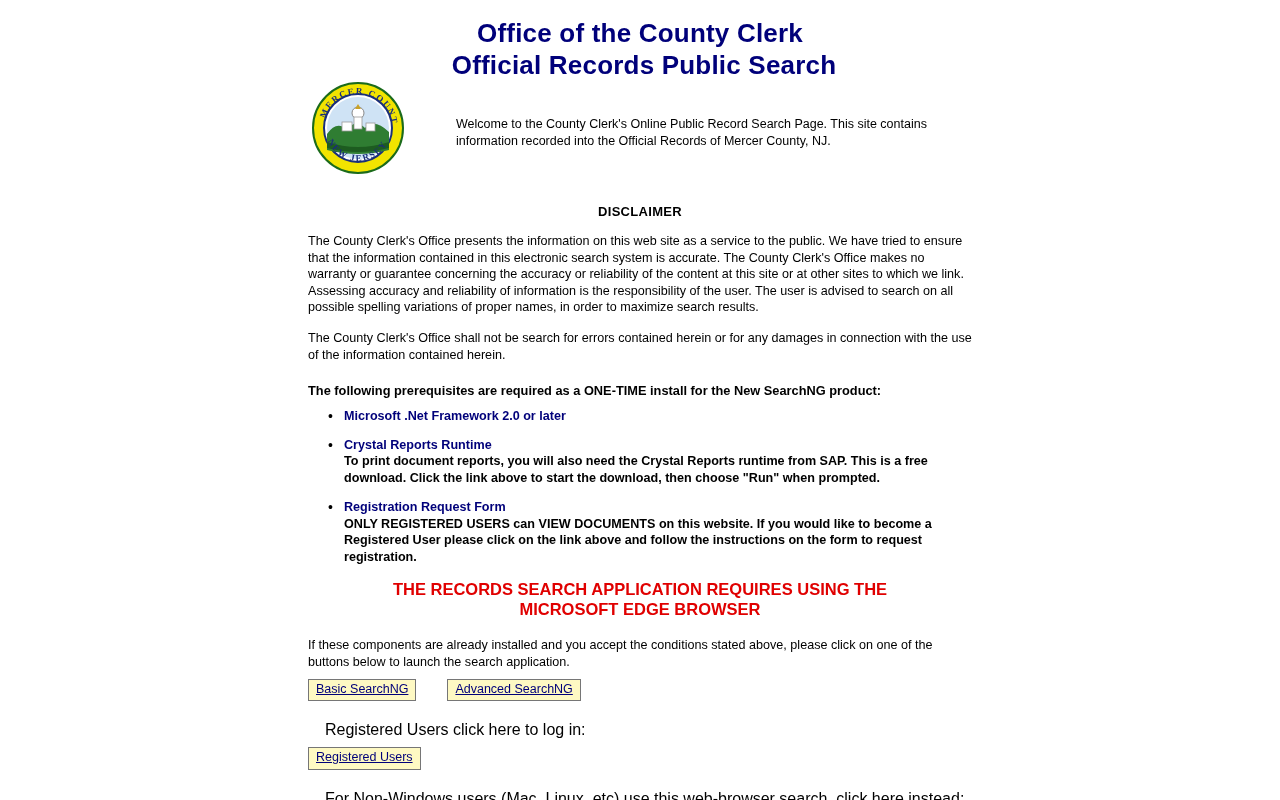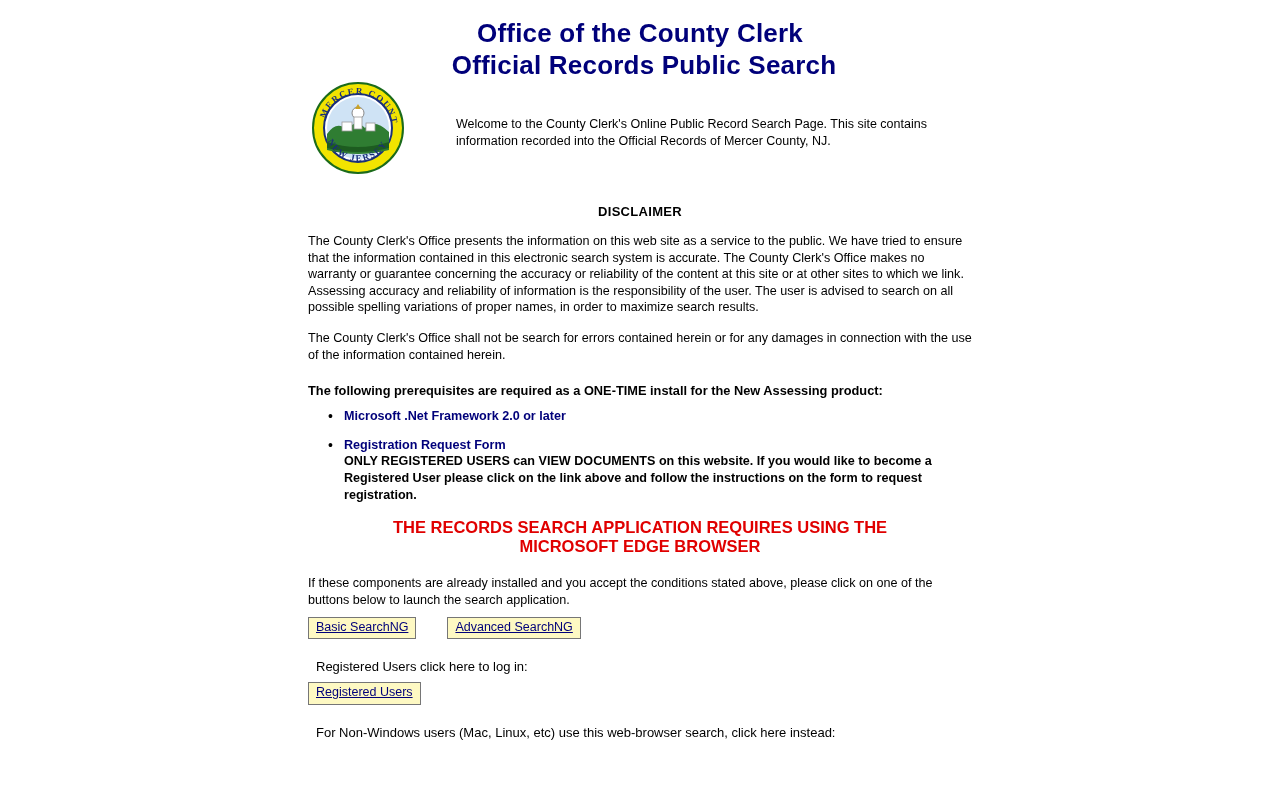--- a/index.html
+++ b/index.html
@@ -143,22 +143,22 @@
     font-family: "Liberation Sans", sans-serif;
     font-size: 12.5px;
     padding: 2px 7px 3px 7px;
     text-decoration: underline;
     cursor: pointer;
     line-height: 1.25;
   }
   .btn.spaced { margin-left: 31px; }
 
   p.sub-label {
-    margin: 20px 0 0 8px;
-    font-size: 13px;
+    margin: 20px 0 0 17px;
+    font-size: 16px;
   }
 </style>
 </head>
 <body>
 
 <div class="page">
 
   <div class="header-title">
     <span>Office of the County Clerk</span>
     <span class="line2">Official Records Public Search</span>
@@ -192,25 +192,29 @@
         </svg>
       </div>
       <div class="welcome">Welcome to the County Clerk's Online Public Record Search Page. This site contains information recorded into the Official Records of Mercer County, NJ.</div>
     </div>
 
     <div class="disclaimer-head">DISCLAIMER</div>
 
     <p class="body-text">The County Clerk's Office presents the information on this web site as a service to the public. We have tried to ensure that the information contained in this electronic search system is accurate. The County Clerk's Office makes no warranty or guarantee concerning the accuracy or reliability of the content at this site or at other sites to which we link. Assessing accuracy and reliability of information is the responsibility of the user. The user is advised to search on all possible spelling variations of proper names, in order to maximize search results.</p>
     <p class="body-text">The County Clerk's Office shall not be search for errors contained herein or for any damages in connection with the use of the information contained herein.</p>
 
-    <p class="prereq-head">The following prerequisites are required as a ONE-TIME install for the New Assessing product:</p>
+    <p class="prereq-head">The following prerequisites are required as a ONE-TIME install for the New SearchNG product:</p>
 
     <ul class="prereqs">
       <li>
         <a class="link">Microsoft .Net Framework 2.0 or later</a>
+      </li>
+      <li>
+        <a class="link">Crystal Reports Runtime</a>
+        <span class="li-desc">To print document reports, you will also need the Crystal Reports runtime from SAP. This is a free download.  Click the link above to start the download, then choose "Run" when prompted.</span>
       </li>
       <li>
         <a class="link">Registration Request Form</a>
         <span class="li-desc">ONLY REGISTERED USERS can VIEW DOCUMENTS on this website. If you would like to become a Registered User please click on the link above and follow the instructions on the form to request registration.</span>
       </li>
     </ul>
 
     <div class="edge-notice">
       <span>THE RECORDS SEARCH APPLICATION REQUIRES USING THE</span>
       <span class="l2">MICROSOFT EDGE BROWSER</span>

